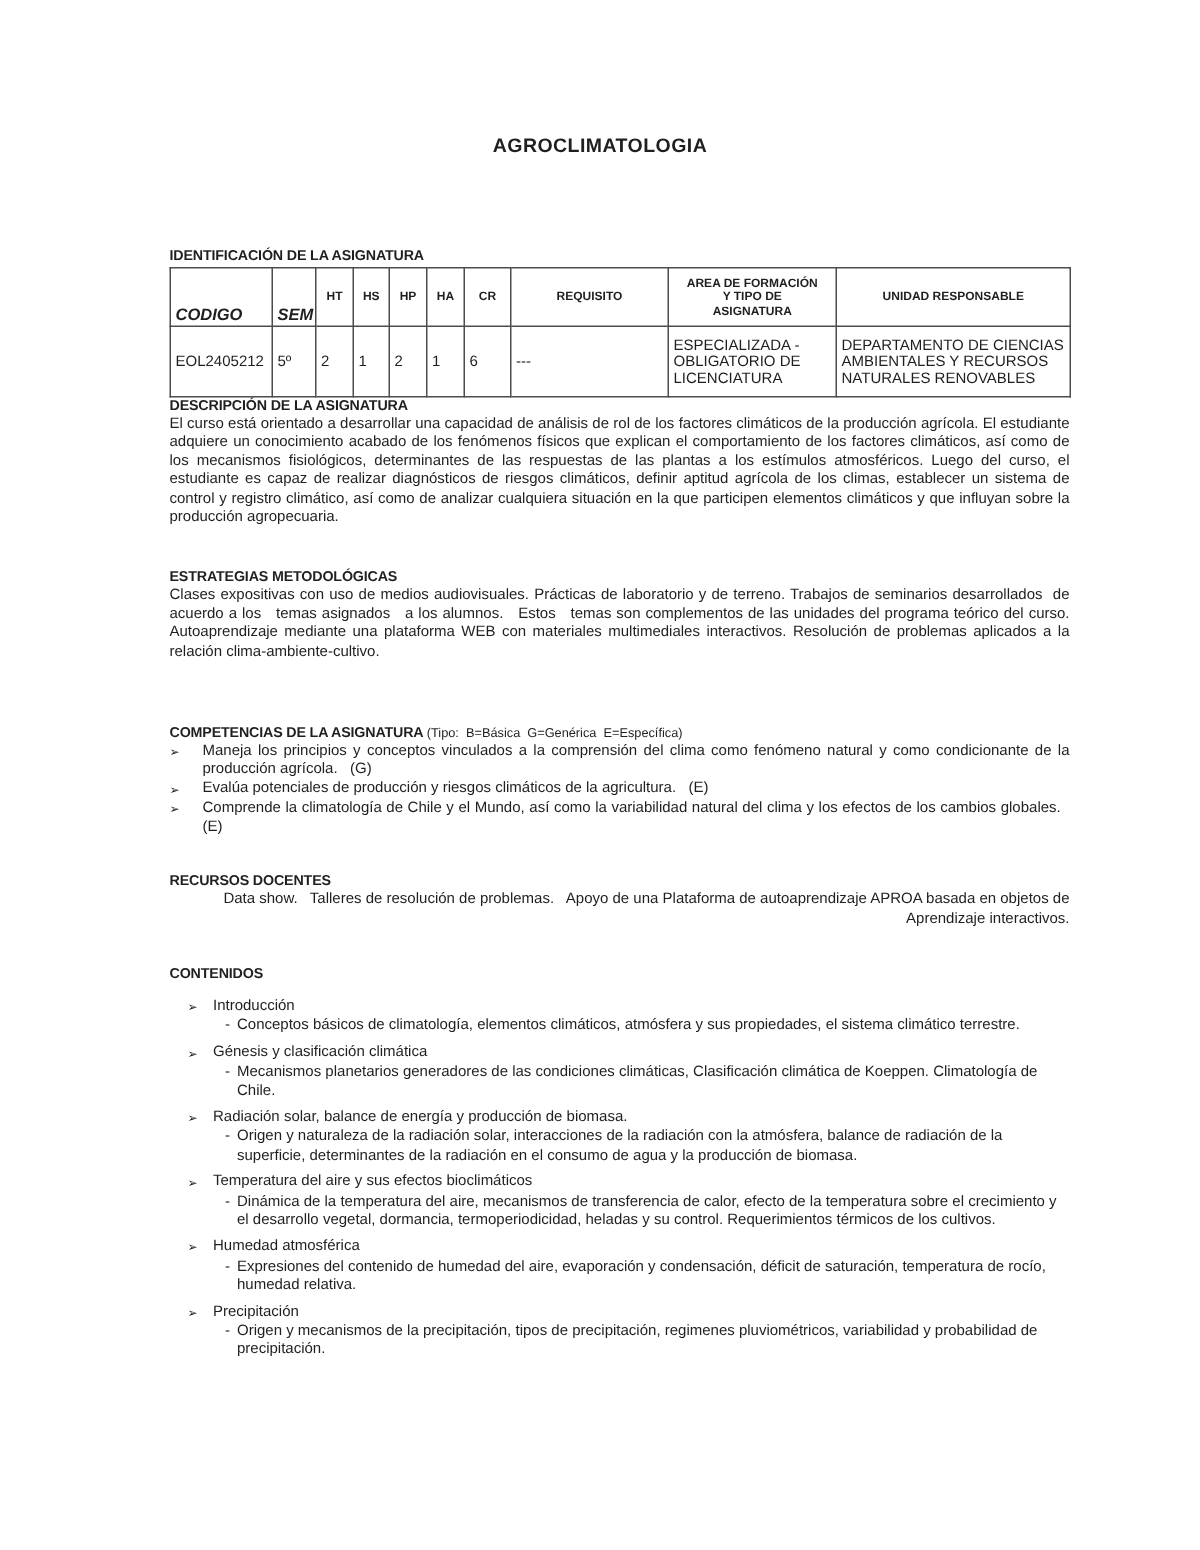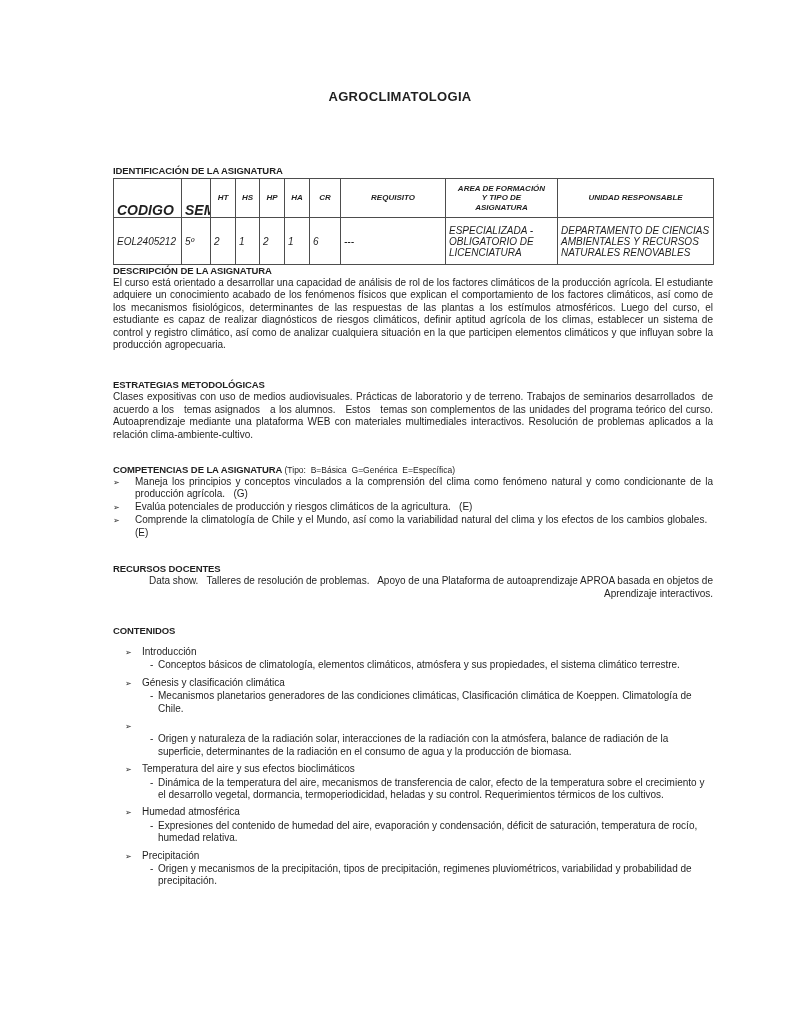--- a/index.html
+++ b/index.html
@@ -48,35 +48,34 @@
     border-collapse: collapse;
     table-layout: fixed;
     width: 600px;
     margin-top: 1px;
   }
   .id-table th, .id-table td {
     border: 1px solid #4d4d4d;
     padding: 2px 3px;
     white-space: pre-line;
     overflow: hidden;
-    font-style: italic;
   }
   .id-table th {
     font-size: 8px;
     font-weight: bold;
     line-height: 9.5px;
     text-align: center;
     vertical-align: middle;
     height: 34px;
   }
   .id-table th.hdr-ital {
     font-style: italic;
     text-align: left;
     vertical-align: bottom;
-    font-size: 14px;
+    font-size: 11px;
   }
   .id-table td {
     font-size: 10px;
     line-height: 11px;
     text-align: left;
     vertical-align: middle;
     height: 42px;
   }
   
   .bullet-row {
@@ -115,21 +114,21 @@
     line-height: 12.4px;
   }
   .cont-detail-row .dash {
     flex: none;
     width: 8px;
   }
   .cont-detail-row .dtext { flex: 1; }
   
   #sec-desc { }
   #sec-estr { margin-top: 28px; }
-  #sec-comp { margin-top: 23px; }
+  #sec-comp { margin-top: 41px; }
   #sec-rec  { margin-top: 24px; }
   #sec-cont { margin-top: 25px; }
   #sec-cont .sec-heading { margin-bottom: 9px; }
 </style>
 </head>
 <body>
 
 <div class="page">
 
   <div class="doc-title">AGROCLIMATOLOGIA</div>
@@ -243,20 +242,21 @@
         </div>
         <div class="cont-detail-row">
           <span class="dash">-</span>
           <span class="dtext">Mecanismos planetarios generadores de las condiciones climáticas, Clasificación climática de Koeppen. Climatología de Chile.</span>
         </div>
       </div>
 
       <div class="cont-item">
         <div class="cont-title-row">
           <span class="arrow">➢</span>
+          <span>Radiación solar, balance de energía y producción de biomasa.</span>
         </div>
         <div class="cont-detail-row">
           <span class="dash">-</span>
           <span class="dtext">Origen y naturaleza de la radiación solar, interacciones de la radiación con la atmósfera, balance de radiación de la superficie, determinantes de la radiación en el consumo de agua y la producción de biomasa.</span>
         </div>
       </div>
 
       <div class="cont-item">
         <div class="cont-title-row">
           <span class="arrow">➢</span>

